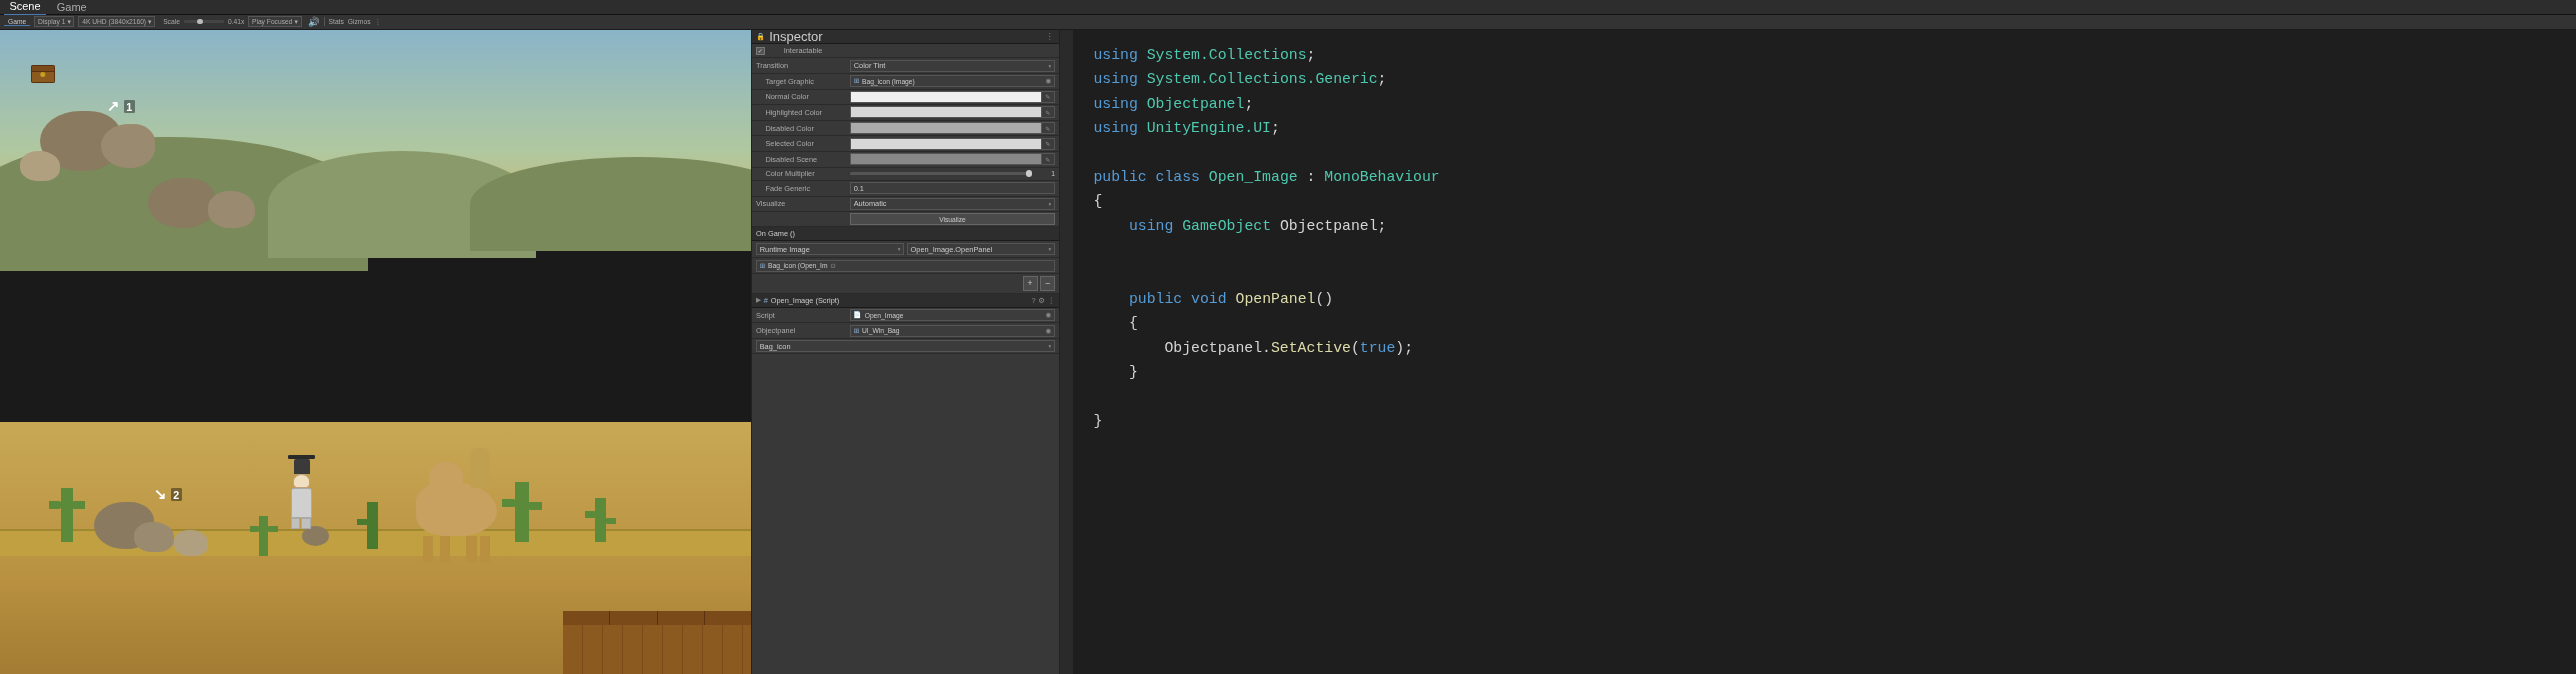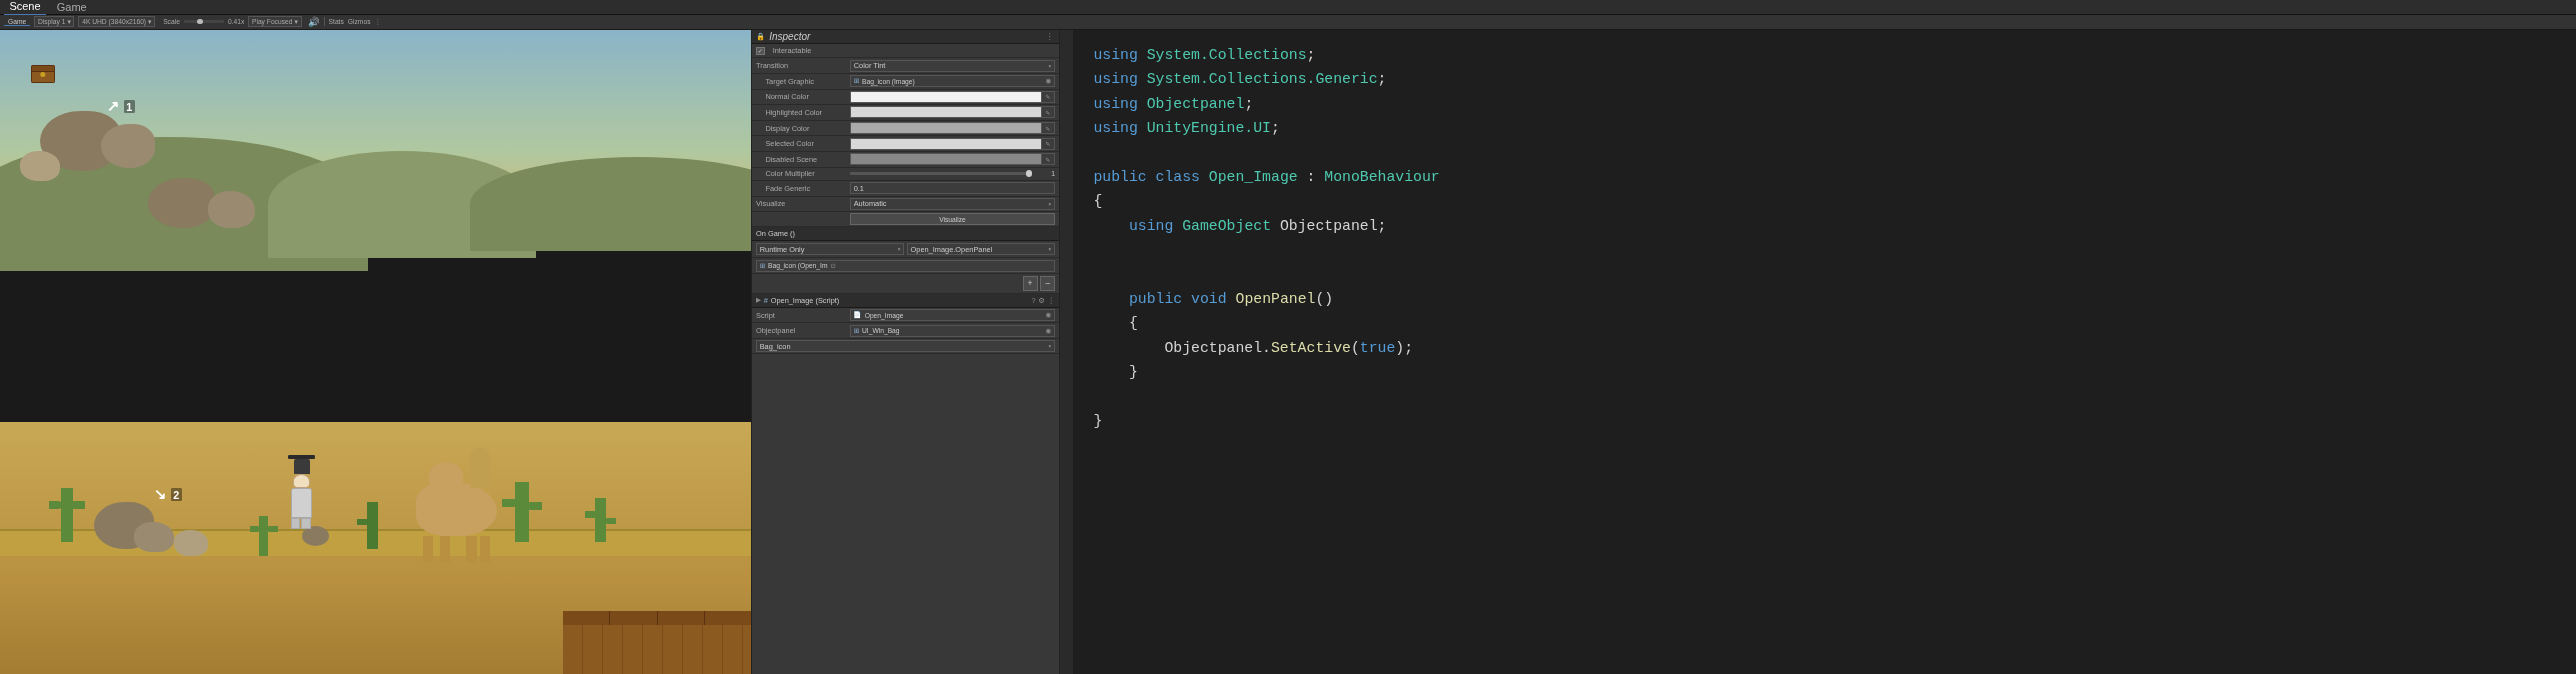--- a/index.html
+++ b/index.html
@@ -104,22 +104,21 @@
       border-bottom: 0.7px solid #1a1a1a;
       height: 14.8px;
     }
     .panel-header-left {
       display: flex;
       align-items: center;
       gap: 4px;
     }
     .panel-title {
       color: #ccc;
-      font-size: 10px;
-      font-style: italic;
+      font-size: 13px;
     }
     .panel-icons {
       display: flex;
       gap: 2.7px;
       align-items: center;
     }
     .panel-icon-btn {
       background: none;
       border: none;
       color: #888;
@@ -430,21 +429,21 @@
     .stat-btn {
       color: #aaa;
       font-size: 6.7px;
       cursor: pointer;
     }
 
     .inspector-top-row {
       display: flex;
       align-items: center;
       padding: 2px 4px;
-      gap: 8px;
+      gap: 19px;
       border-bottom: 0.7px solid #2a2a2a;
       min-height: 13.4px;
     }
 
     .white-color { background: #f0f0f0; }
     .light-gray-color { background: #d8d8d8; }
     .medium-color { background: #aaaaaa; }
     .dark-color { background: #888888; }
 
     .scene-arrow {
@@ -658,21 +657,21 @@
         <span class="inspector-label-indented">Highlighted Color</span>
         <div class="inspector-value">
           <div class="unity-color-field">
             <div class="color-swatch light-gray-color" style="flex:1;"></div>
             <div class="color-pick-btn">✎</div>
           </div>
         </div>
       </div>
 
       <div class="inspector-row">
-        <span class="inspector-label-indented">Display Color</span>
+        <span class="inspector-label-indented">Disabled Color</span>
         <div class="inspector-value">
           <div class="unity-color-field">
             <div class="color-swatch medium-color" style="flex:1;"></div>
             <div class="color-pick-btn">✎</div>
           </div>
         </div>
       </div>
 
       <div class="inspector-row">
         <span class="inspector-label-indented">Selected Color</span>
@@ -729,21 +728,21 @@
           <button style="background:#4a4a4a;border:0.7px solid #666;color:#ccc;font-size:6.7px;padding:1.3px 20px;cursor:pointer;flex:1;">Visualize</button>
         </div>
       </div>
 
       <div class="onclick-header">
         <span>On Game ()</span>
       </div>
 
       <div class="onclick-row">
         <div class="unity-dropdown" style="width:74px;flex-shrink:0;">
-          <span>Runtime Only</span>
+          <span>Runtime Image</span>
           <span class="unity-dropdown-arrow">▾</span>
         </div>
         <div class="unity-dropdown" style="flex:1;text-align:right;">
           <span>Open_Image.OpenPanel</span>
           <span class="unity-dropdown-arrow">▾</span>
         </div>
       </div>
 
       <div class="listener-row">
         <div class="unity-object-field" style="flex:1;">

